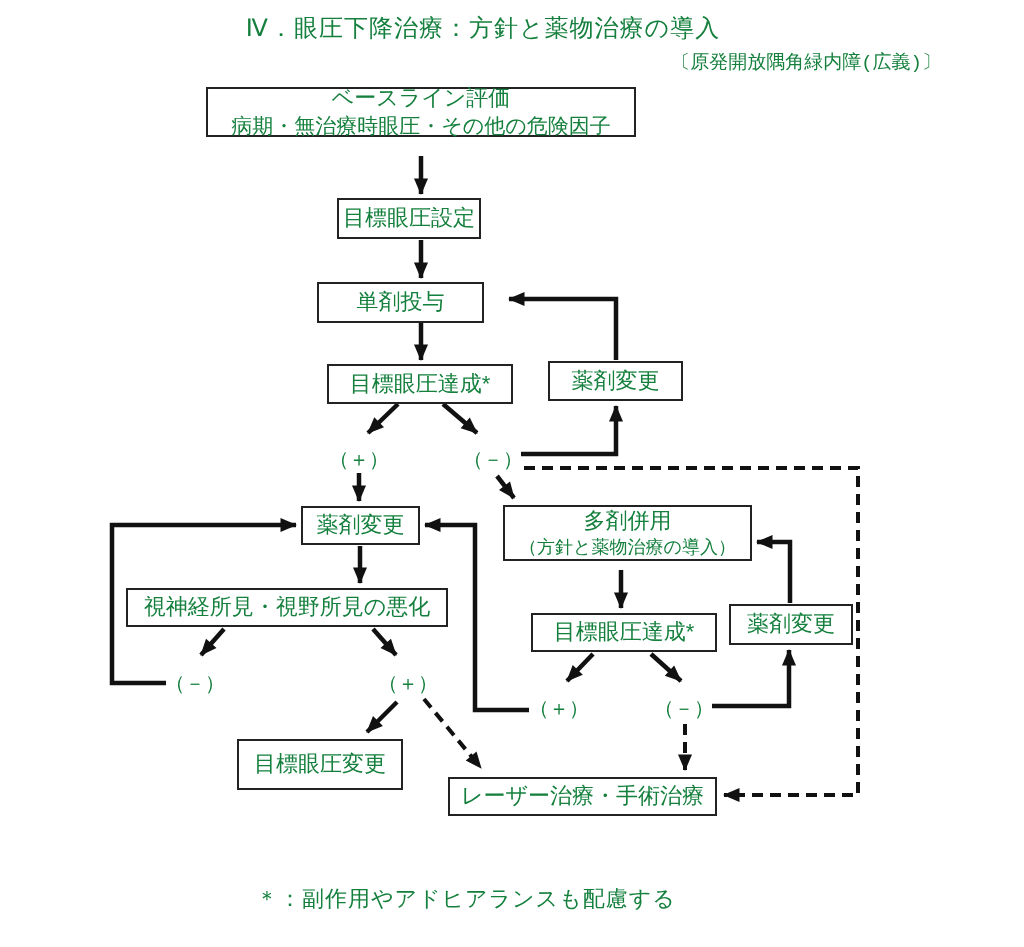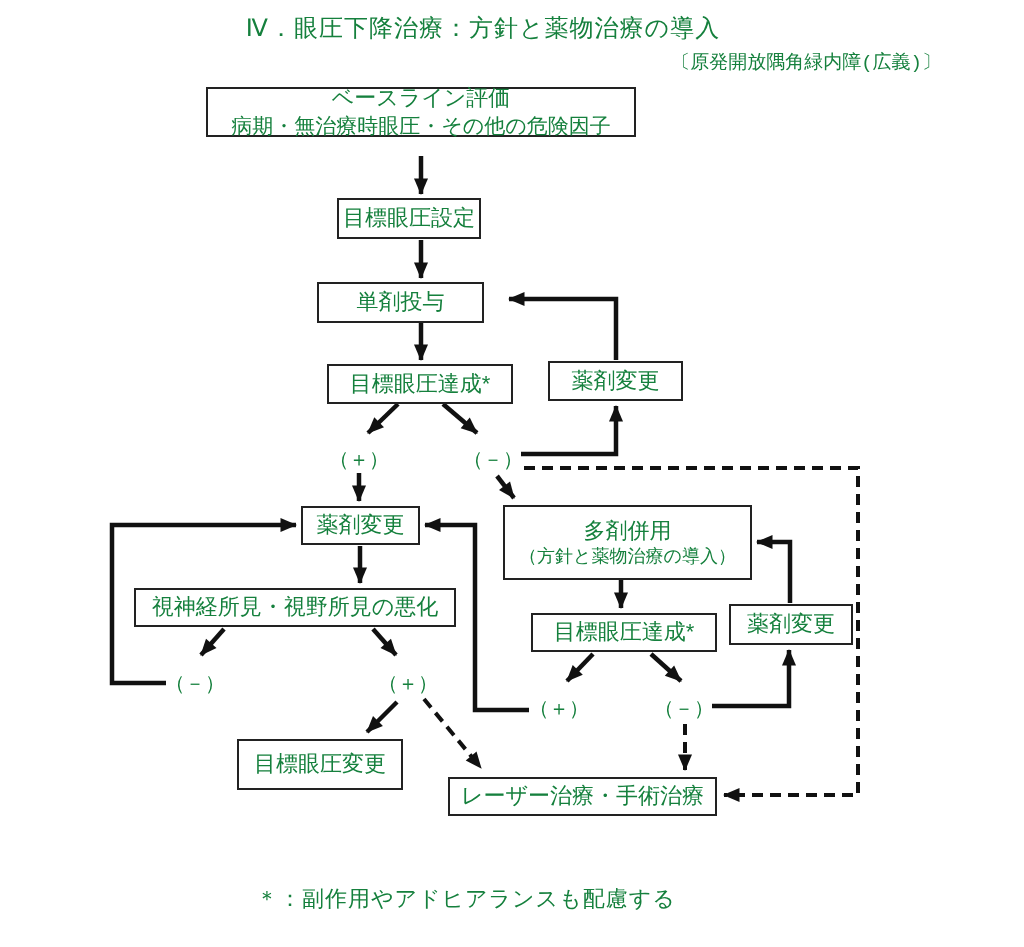--- a/index.html
+++ b/index.html
@@ -91,26 +91,26 @@
   </div>
 
   <div class="node" style="left:548px; top:361px; width:135px; height:40px;">
     <span>薬剤変更</span>
   </div>
 
   <div class="node" style="left:301px; top:506px; width:119px; height:39px;">
     <span>薬剤変更</span>
   </div>
 
-  <div class="node" style="left:503px; top:505px; width:249px; height:75px;">
+  <div class="node" style="left:503px; top:505px; width:249px; height:56px;">
     <span>多剤併用</span>
     <span class="l2" style="font-size:18px;">（方針と薬物治療の導入）</span>
   </div>
 
-  <div class="node" style="left:126px; top:588px; width:322px; height:39px;margin-left:8px;">
+  <div class="node" style="left:126px; top:588px; width:322px; height:39px;">
     <span>視神経所見・視野所見の悪化</span>
   </div>
 
   <div class="node" style="left:531px; top:613px; width:186px; height:39px;">
     <span>目標眼圧達成*</span>
   </div>
 
   <div class="node" style="left:729px; top:604px; width:124px; height:41px;">
     <span>薬剤変更</span>
   </div>

